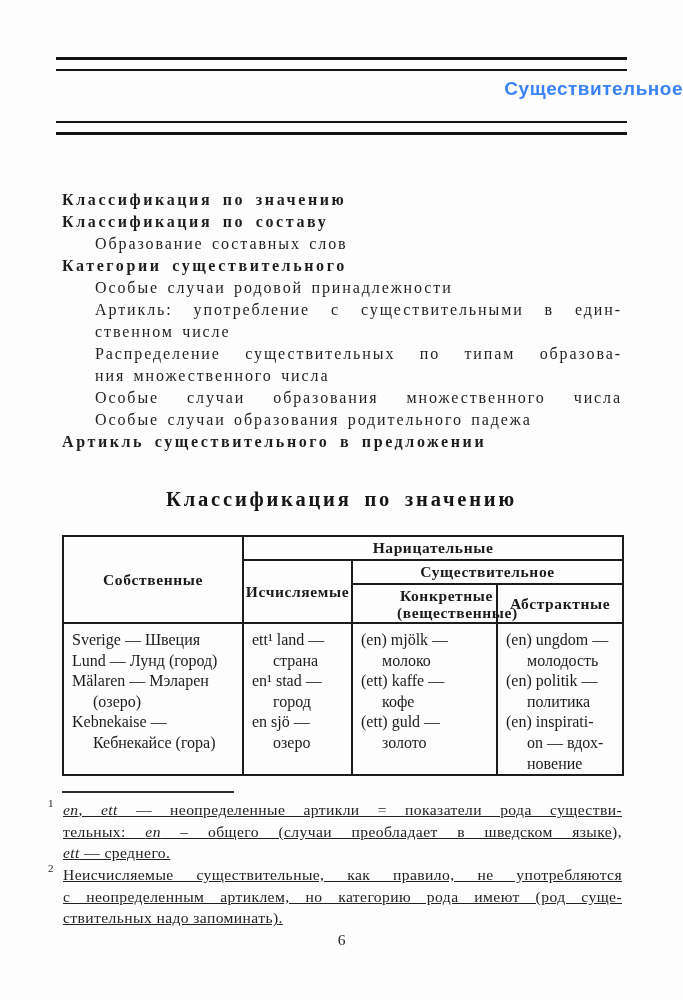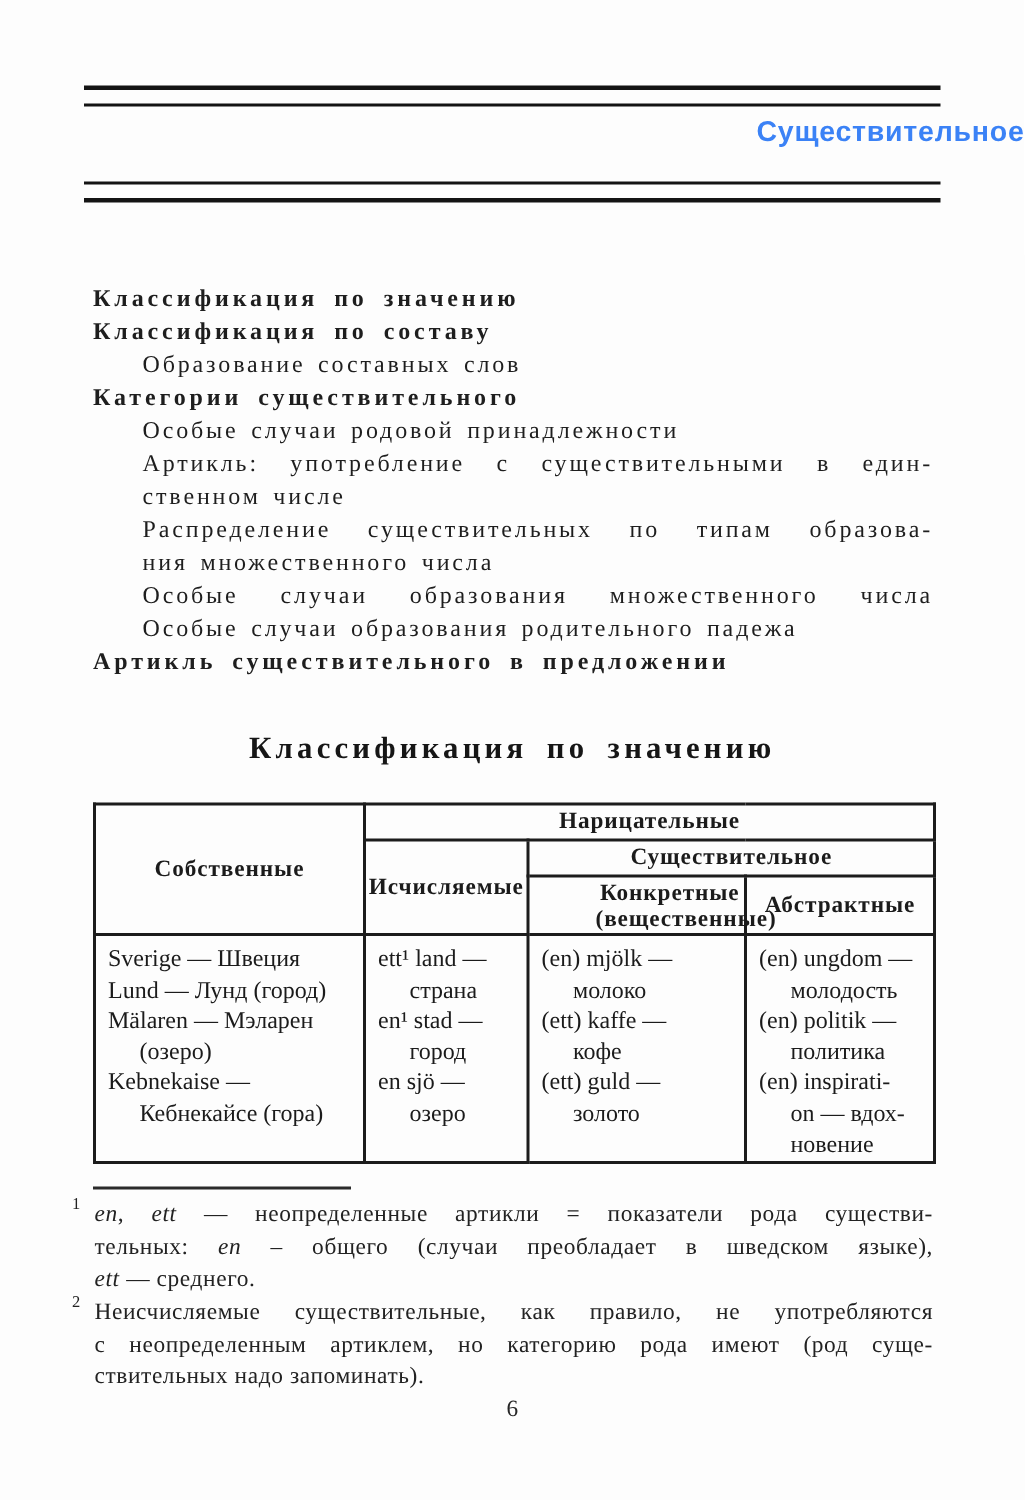--- a/index.html
+++ b/index.html
@@ -57,21 +57,21 @@
   .cls-table tr.r3 { height: 39px; }
   .cls-table tr.rb { height: 151px; margin-top: 11px; }
   .cls-table .bd { vertical-align: top; padding: 6px 3px 0 8px; }
   .cl { line-height: 20.6px; white-space: nowrap; }
   .cl.cont { padding-left: 21px; }
 
   
   .fn-rule { position: absolute; left: 62px; top: 791px; width: 172px; border-top: 2px solid #2b2b2b; }
   .footnotes { position: absolute; left: 63px; top: 799px; width: 559px; font-size: 15.6px; color: #222; }
   .fn { position: relative; }
-  .fn-line { height: 21.7px; line-height: 21.7px; overflow: hidden; letter-spacing: 0.4px; }
+  .fn-line { height: 21.7px; line-height: 21.7px; overflow: hidden; letter-spacing: 0.4px; text-decoration: underline; }
   .fn-marker { position: absolute; left: -15px; top: -2px; font-size: 11px; }
   .it { font-style: italic; }
 
   .page-number { position: absolute; top: 931px; left: 0; width: 100%; text-align: center; font-size: 15.5px; color: #262626; }
 </style>
 </head>
 <body>
 
 <div class="page">
 

